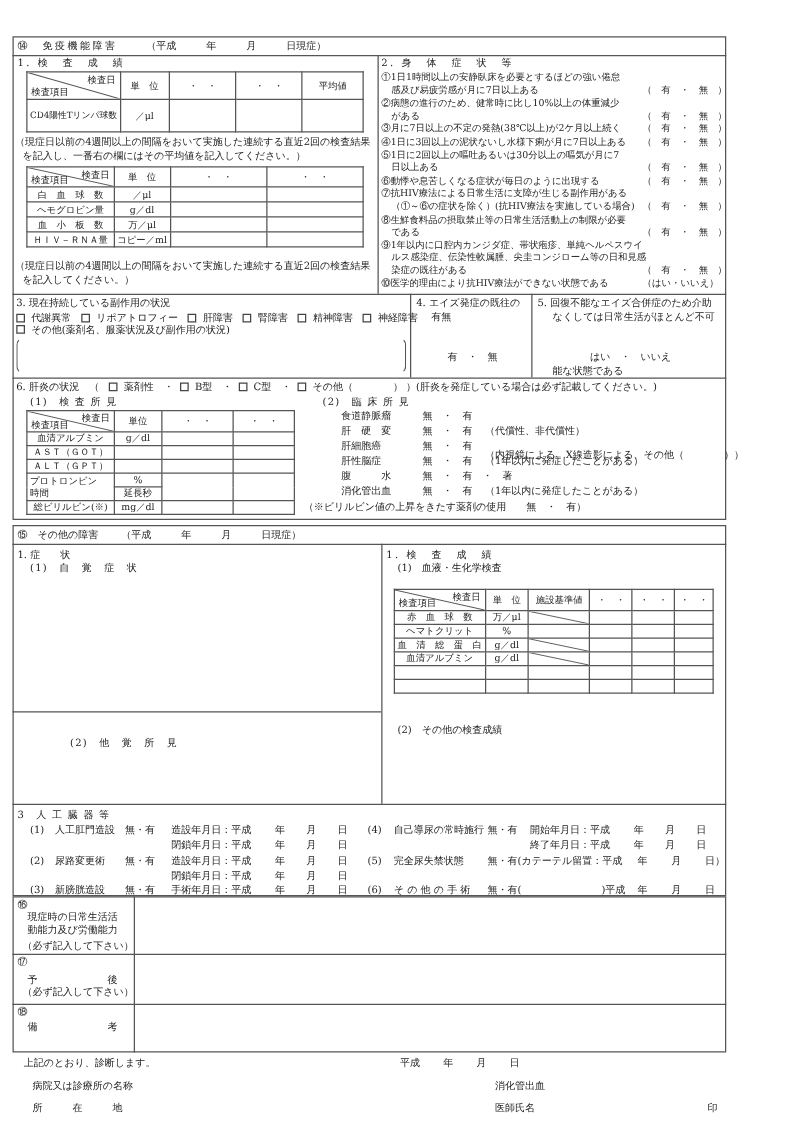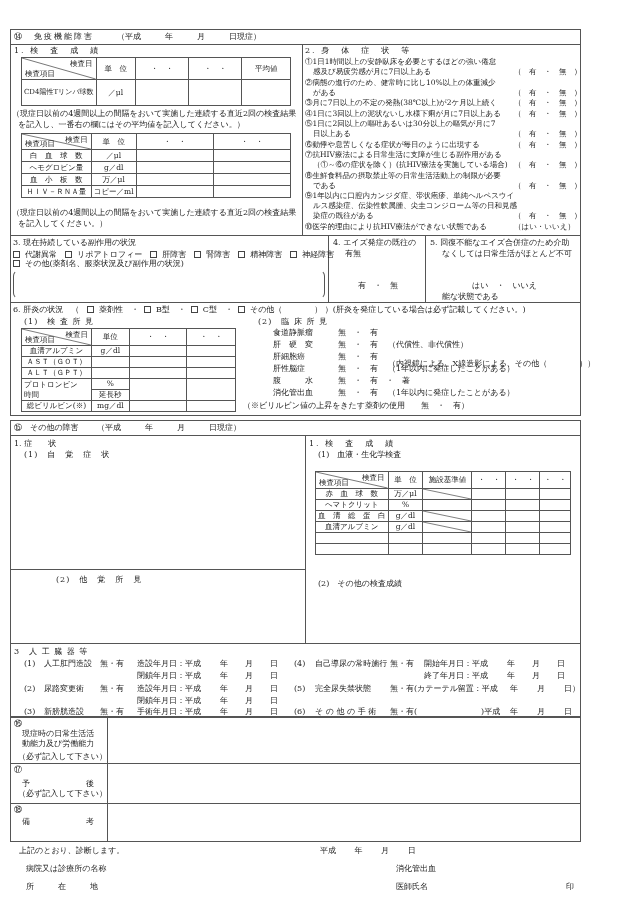--- a/index.html
+++ b/index.html
@@ -234,21 +234,21 @@
 <div class="t" style="left:14px;top:424px;">⑮　その他の障害</div>
 <div class="t" style="left:97px;top:424px;">（平成　　　年　　　月　　　日現症）</div>
 <div class="abs bt" style="left:10px;top:435px;width:571px;"></div>
 <div class="abs bl" style="left:305px;top:435px;height:208px;"></div>
 <div class="abs bt" style="left:10px;top:569px;width:295px;"></div>
 <div class="abs bt" style="left:10px;top:643px;width:571px;"></div>
 
 <div class="t" style="left:14px;top:440px;">1. 症　　状</div>
 <div class="t" style="left:24px;top:451px;letter-spacing:1px;">(1)　自　覚　症　状</div>
 <div class="abs" style="left:12px;top:462px;width:290px;height:105px;"></div>
-<div class="t" style="left:24px;top:576px;letter-spacing:1px;padding-left:32px;">(2)　他　覚　所　見</div>
+<div class="t" style="left:24px;top:591px;letter-spacing:1px;padding-left:32px;">(2)　他　覚　所　見</div>
 <div class="abs" style="left:12px;top:586px;width:290px;height:55px;"></div>
 
 <div class="t" style="left:309px;top:440px;letter-spacing:2px;">1. 検　査　成　績</div>
 <div class="t" style="left:318px;top:451px;">(1)　血液・生化学検査</div>
 <table class="grid" style="left:315px;top:471px;width:256px;">
   <tbody>
       <tr style="height:17px;">
     <td class="diag" style="width:69px;">
           <svg preserveAspectRatio="none" viewBox="0 0 69 17">
             <line x1="0" y1="0" x2="69" y2="17" stroke="#555" stroke-width="0.8"></line>

